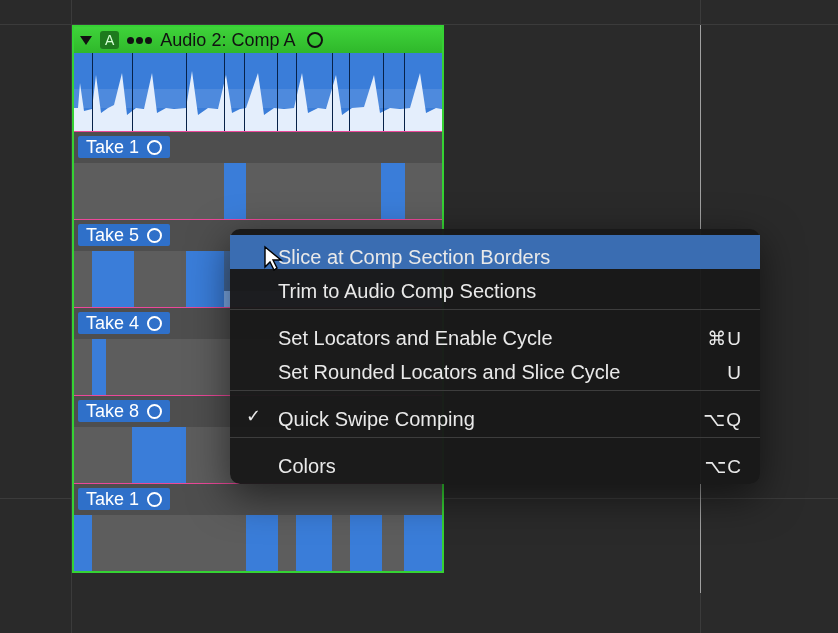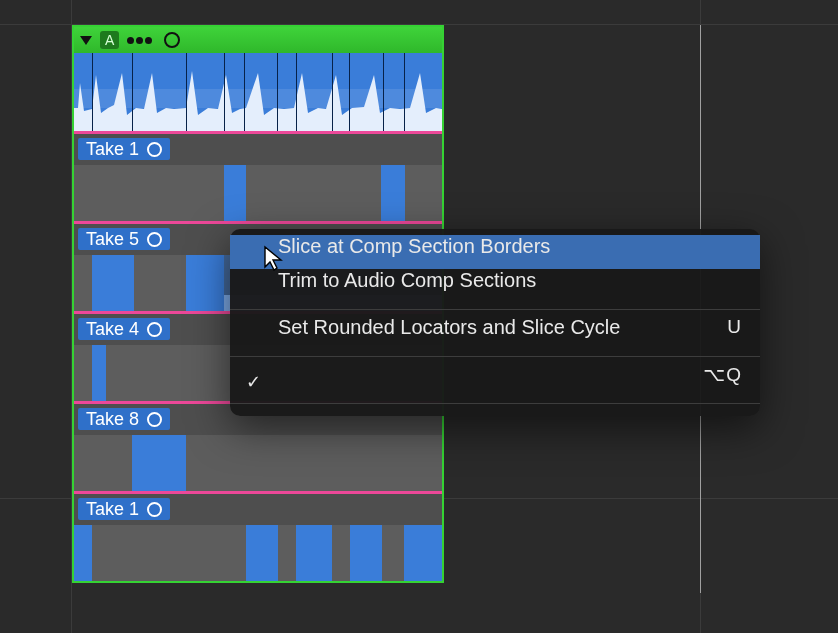--- a/index.html
+++ b/index.html
@@ -19,21 +19,21 @@
     height:26px;background:linear-gradient(#3fd33a,#2fb82b);
     display:flex;align-items:center;gap:8px;padding:0 6px;
     color:#111;font-size:18px;font-weight:500;
   }
   .hdr-tri{width:0;height:0;border-left:6px solid transparent;border-right:6px solid transparent;border-top:9px solid #111;}
   .hdr-a{background:#1d7a1d;color:#d6ffd6;font-size:14px;padding:0 5px;border-radius:3px;line-height:18px;}
   .hdr-comp{display:flex;gap:2px;}
   .hdr-comp span{width:7px;height:7px;background:#111;border-radius:50%;}
   .hdr-ring{width:12px;height:12px;border:2px solid #111;border-radius:50%;margin-left:4px;}
 
-  .lane{position:relative;height:87px;background:#4e4e4e;border-top:3px solid #ec4899;}
+  .lane{position:relative;height:87px;background:#4e4e4e;border-top:1px solid #ec4899;}
   .lane-label{
     position:absolute;left:4px;top:4px;height:22px;
     background:#2f70c9;color:#fff;font-size:18px;font-weight:500;
     display:flex;align-items:center;gap:8px;padding:0 8px;border-radius:2px;
   }
   .lane-ring{width:11px;height:11px;border:2px solid #fff;border-radius:50%;}
 
   .wave-row{position:absolute;left:0;right:0;bottom:0;height:56px;}
   .wave-seg{position:absolute;top:0;bottom:0;}
   .sel{background:#3a7dd9;}
@@ -44,21 +44,21 @@
   .comp-lane .split{position:absolute;top:0;bottom:0;width:1px;background:#072249;}
 
   
   .menu{
     position:absolute;left:230px;top:229px;width:530px;
     background:rgba(25,25,25,0.97);border-radius:10px;
     box-shadow:0 12px 40px rgba(0,0,0,0.55);
     padding:6px 0;color:#e9e9e9;font-size:20px;
   }
   .menu-item{
-    display:flex;align-items:flex-start;height:34px;padding:0 18px 0 48px;
+    display:flex;align-items:flex-end;height:34px;padding:0 18px 0 48px;
     position:relative;white-space:nowrap;
   }
   .menu-item.highlight{background:#3a6db2;}
   .menu-item .kb{margin-left:auto;font-size:19px;letter-spacing:1px;color:#e9e9e9;}
   .menu-sep{height:1px;background:#3d3d3d;margin:6px 0;}
   .menu-check{position:absolute;left:16px;top:8px;font-size:18px;}
 
   .cursor{position:absolute;left:263px;top:245px;pointer-events:none;color:#fff;font-size:26px;text-shadow:0 0 3px #000;}
 
   
@@ -83,20 +83,21 @@
   <div class="folder">
 
     <div class="folder-header">
       <div class="hdr-tri"></div>
       <div class="hdr-a">A</div>
       <div class="hdr-comp">
           <span></span>
           <span></span>
           <span></span>
         </div>
+      <span>Audio 2: Comp A</span>
       <div class="hdr-ring"></div>
     </div>
 
     <div class="comp-lane">
       <div class="split" style="left:18px"></div>
       <div class="split" style="left:58px"></div>
       <div class="split" style="left:112px"></div>
       <div class="split" style="left:150px"></div>
       <div class="split" style="left:170px"></div>
       <div class="split" style="left:203px"></div>
@@ -200,29 +201,38 @@
 
   <div class="menu">
     <div class="menu-item highlight">
       <span>Slice at Comp Section Borders</span>
     </div>
     <div class="menu-item">
       <span>Trim to Audio Comp Sections</span>
     </div>
     <div class="menu-sep"></div>
     <div class="menu-item">
+      <span>Set Locators and Enable Cycle</span>
+      <span class="kb">⌘U</span>
+    </div>
+    <div class="menu-item">
       <span>Set Rounded Locators and Slice Cycle</span>
       <span class="kb">U</span>
     </div>
     <div class="menu-sep"></div>
     <div class="menu-item">
       <span class="menu-check">✓</span>
+      <span>Quick Swipe Comping</span>
       <span class="kb">⌥Q</span>
     </div>
     <div class="menu-sep"></div>
+    <div class="menu-item">
+      <span>Colors</span>
+      <span class="kb">⌥C</span>
+    </div>
   </div>
 
   <div class="cursor">
     <svg width="22" height="26" viewBox="0 0 22 26">
       <path d="M2 2 L2 22 L7 17 L11 25 L14 23 L10 15 L18 15 Z" fill="#fff" stroke="#000" stroke-width="1.4"></path>
     </svg>
   </div>
 
 </div>
 

